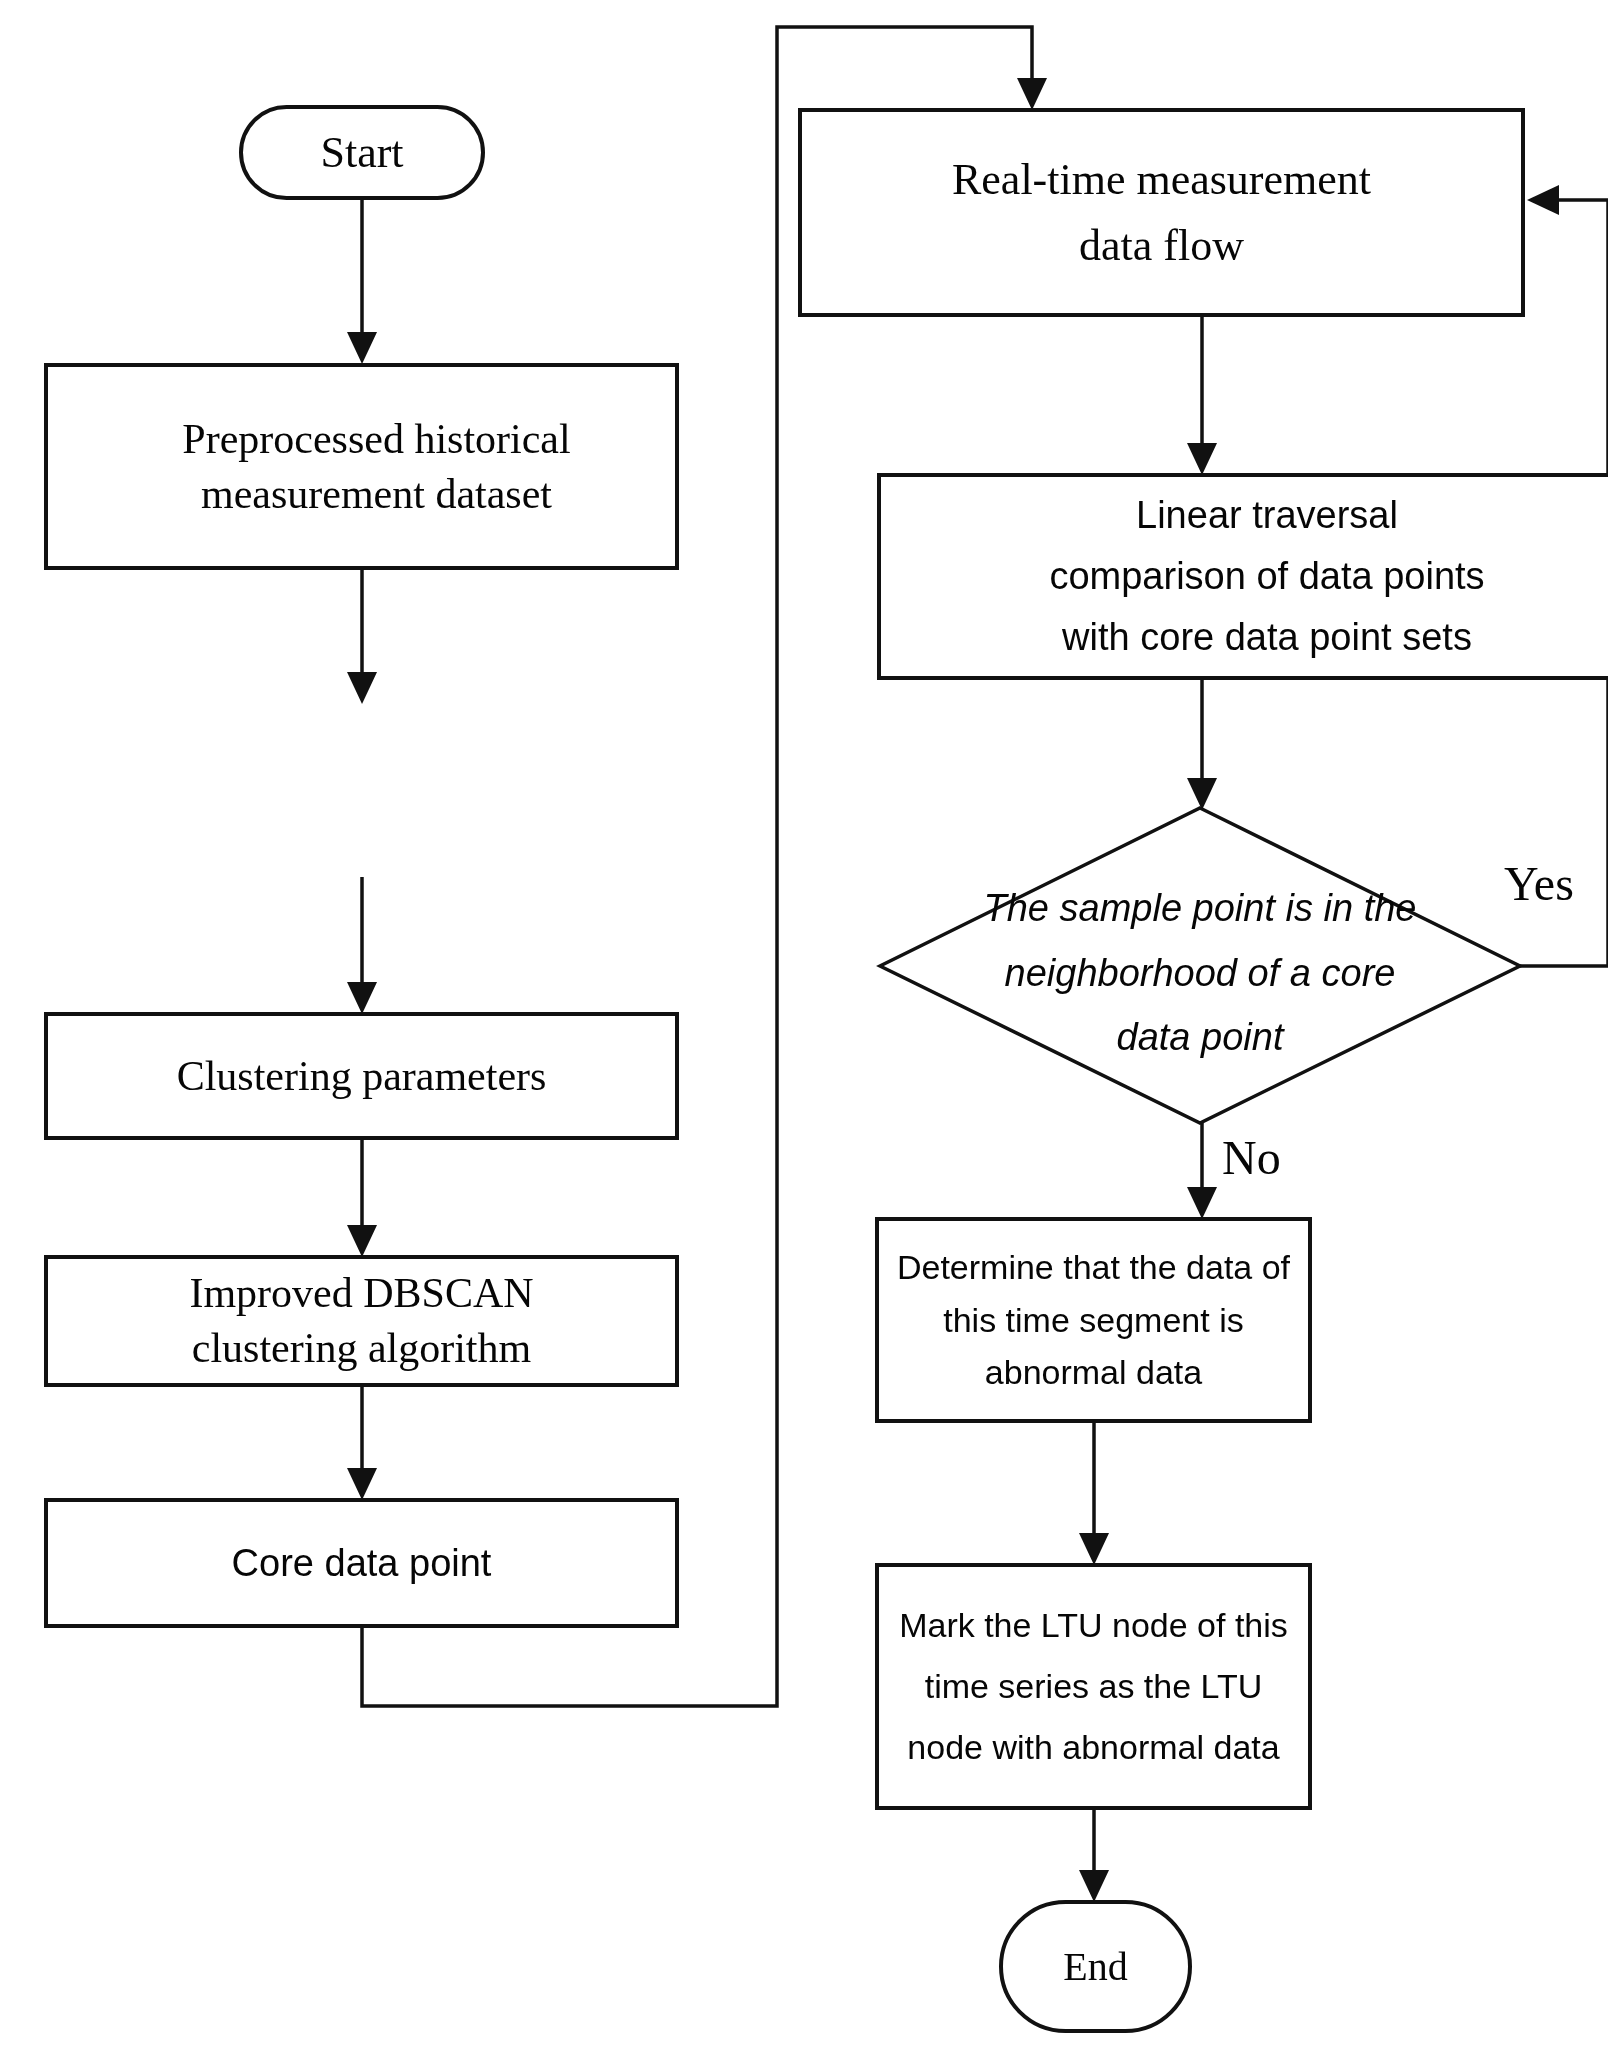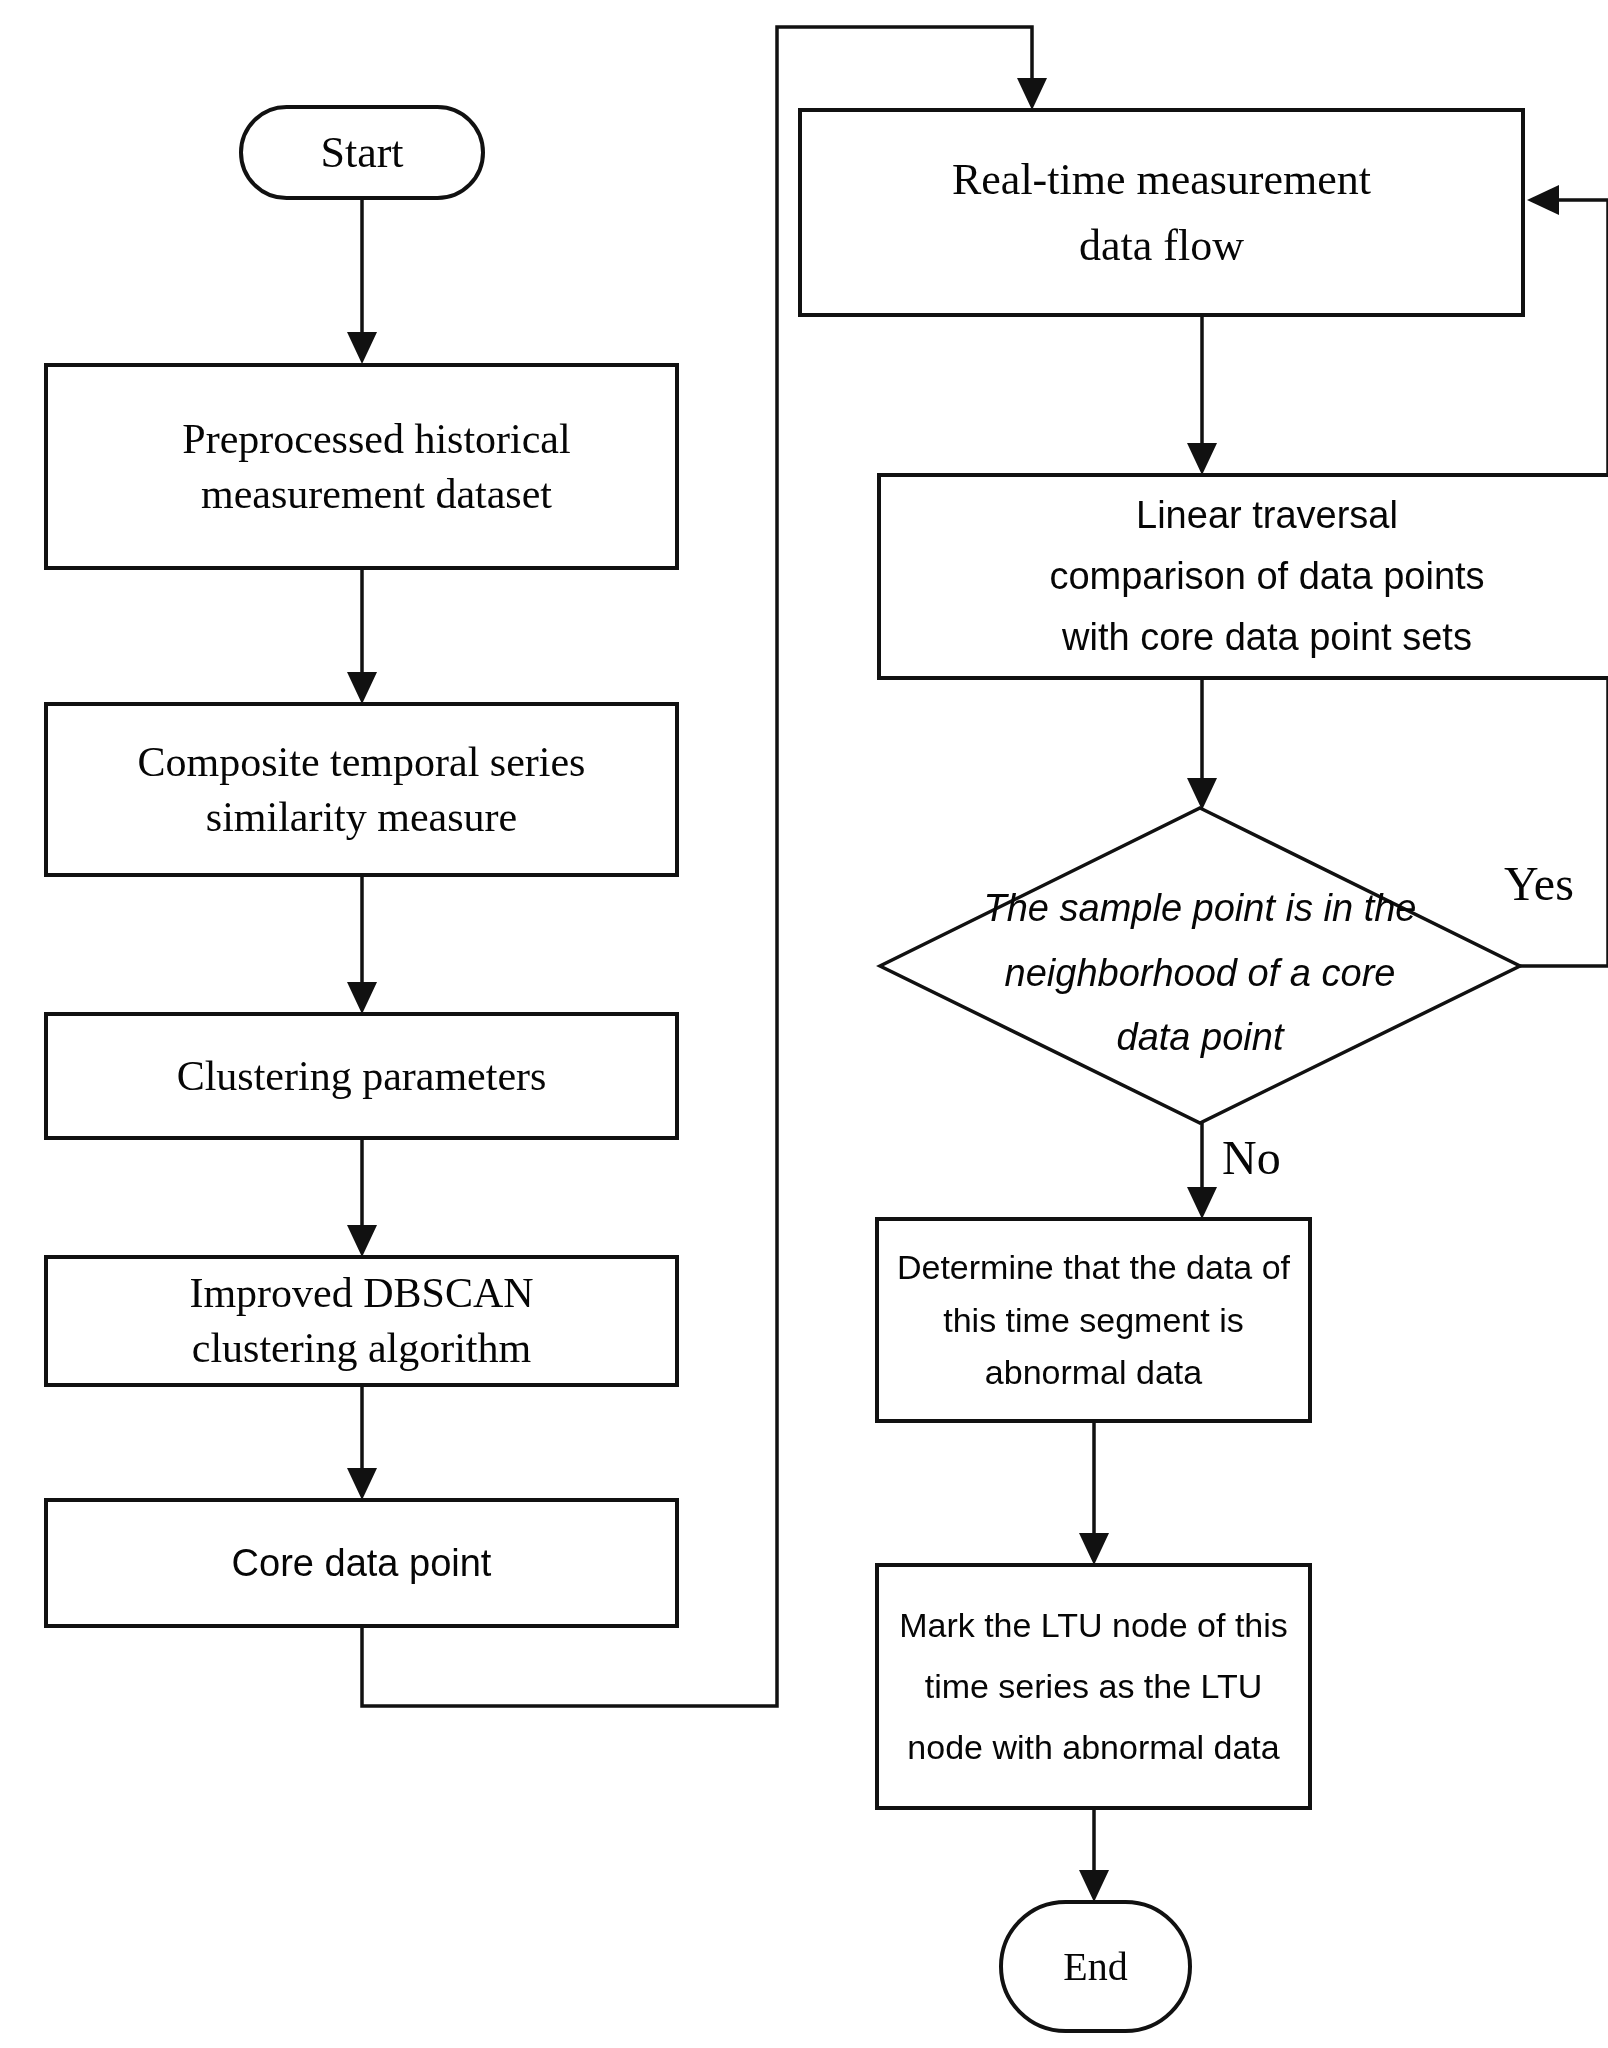--- a/index.html
+++ b/index.html
@@ -108,24 +108,20 @@
 
   <div class="node terminator serif-text" style="left:217px; top:105px; width:246px; height:95px; border-radius:50px; font-size:44px;">
     <span class="label">Start</span>
   </div>
 
   <div class="node proc serif-text" style="left:22px; top:363px; width:635px; height:207px; font-size:42px; line-height:1.3;padding-left:30px;">
     <span class="label">Preprocessed historical
 measurement dataset</span>
   </div>
 
-  <div class="node proc serif-text" style="left:22px; top:702px; width:635px; height:175px; font-size:42px; line-height:1.3;">
-    <span class="label">Composite temporal series
-similarity measure</span>
-  </div>
 
   <div class="node proc serif-text" style="left:22px; top:1012px; width:635px; height:128px; font-size:42px; line-height:1.3;">
     <span class="label">Clustering parameters</span>
   </div>
 
   <div class="node proc serif-text" style="left:22px; top:1255px; width:635px; height:132px; font-size:42px; line-height:1.3;">
     <span class="label">Improved DBSCAN
 clustering algorithm</span>
   </div>
 

